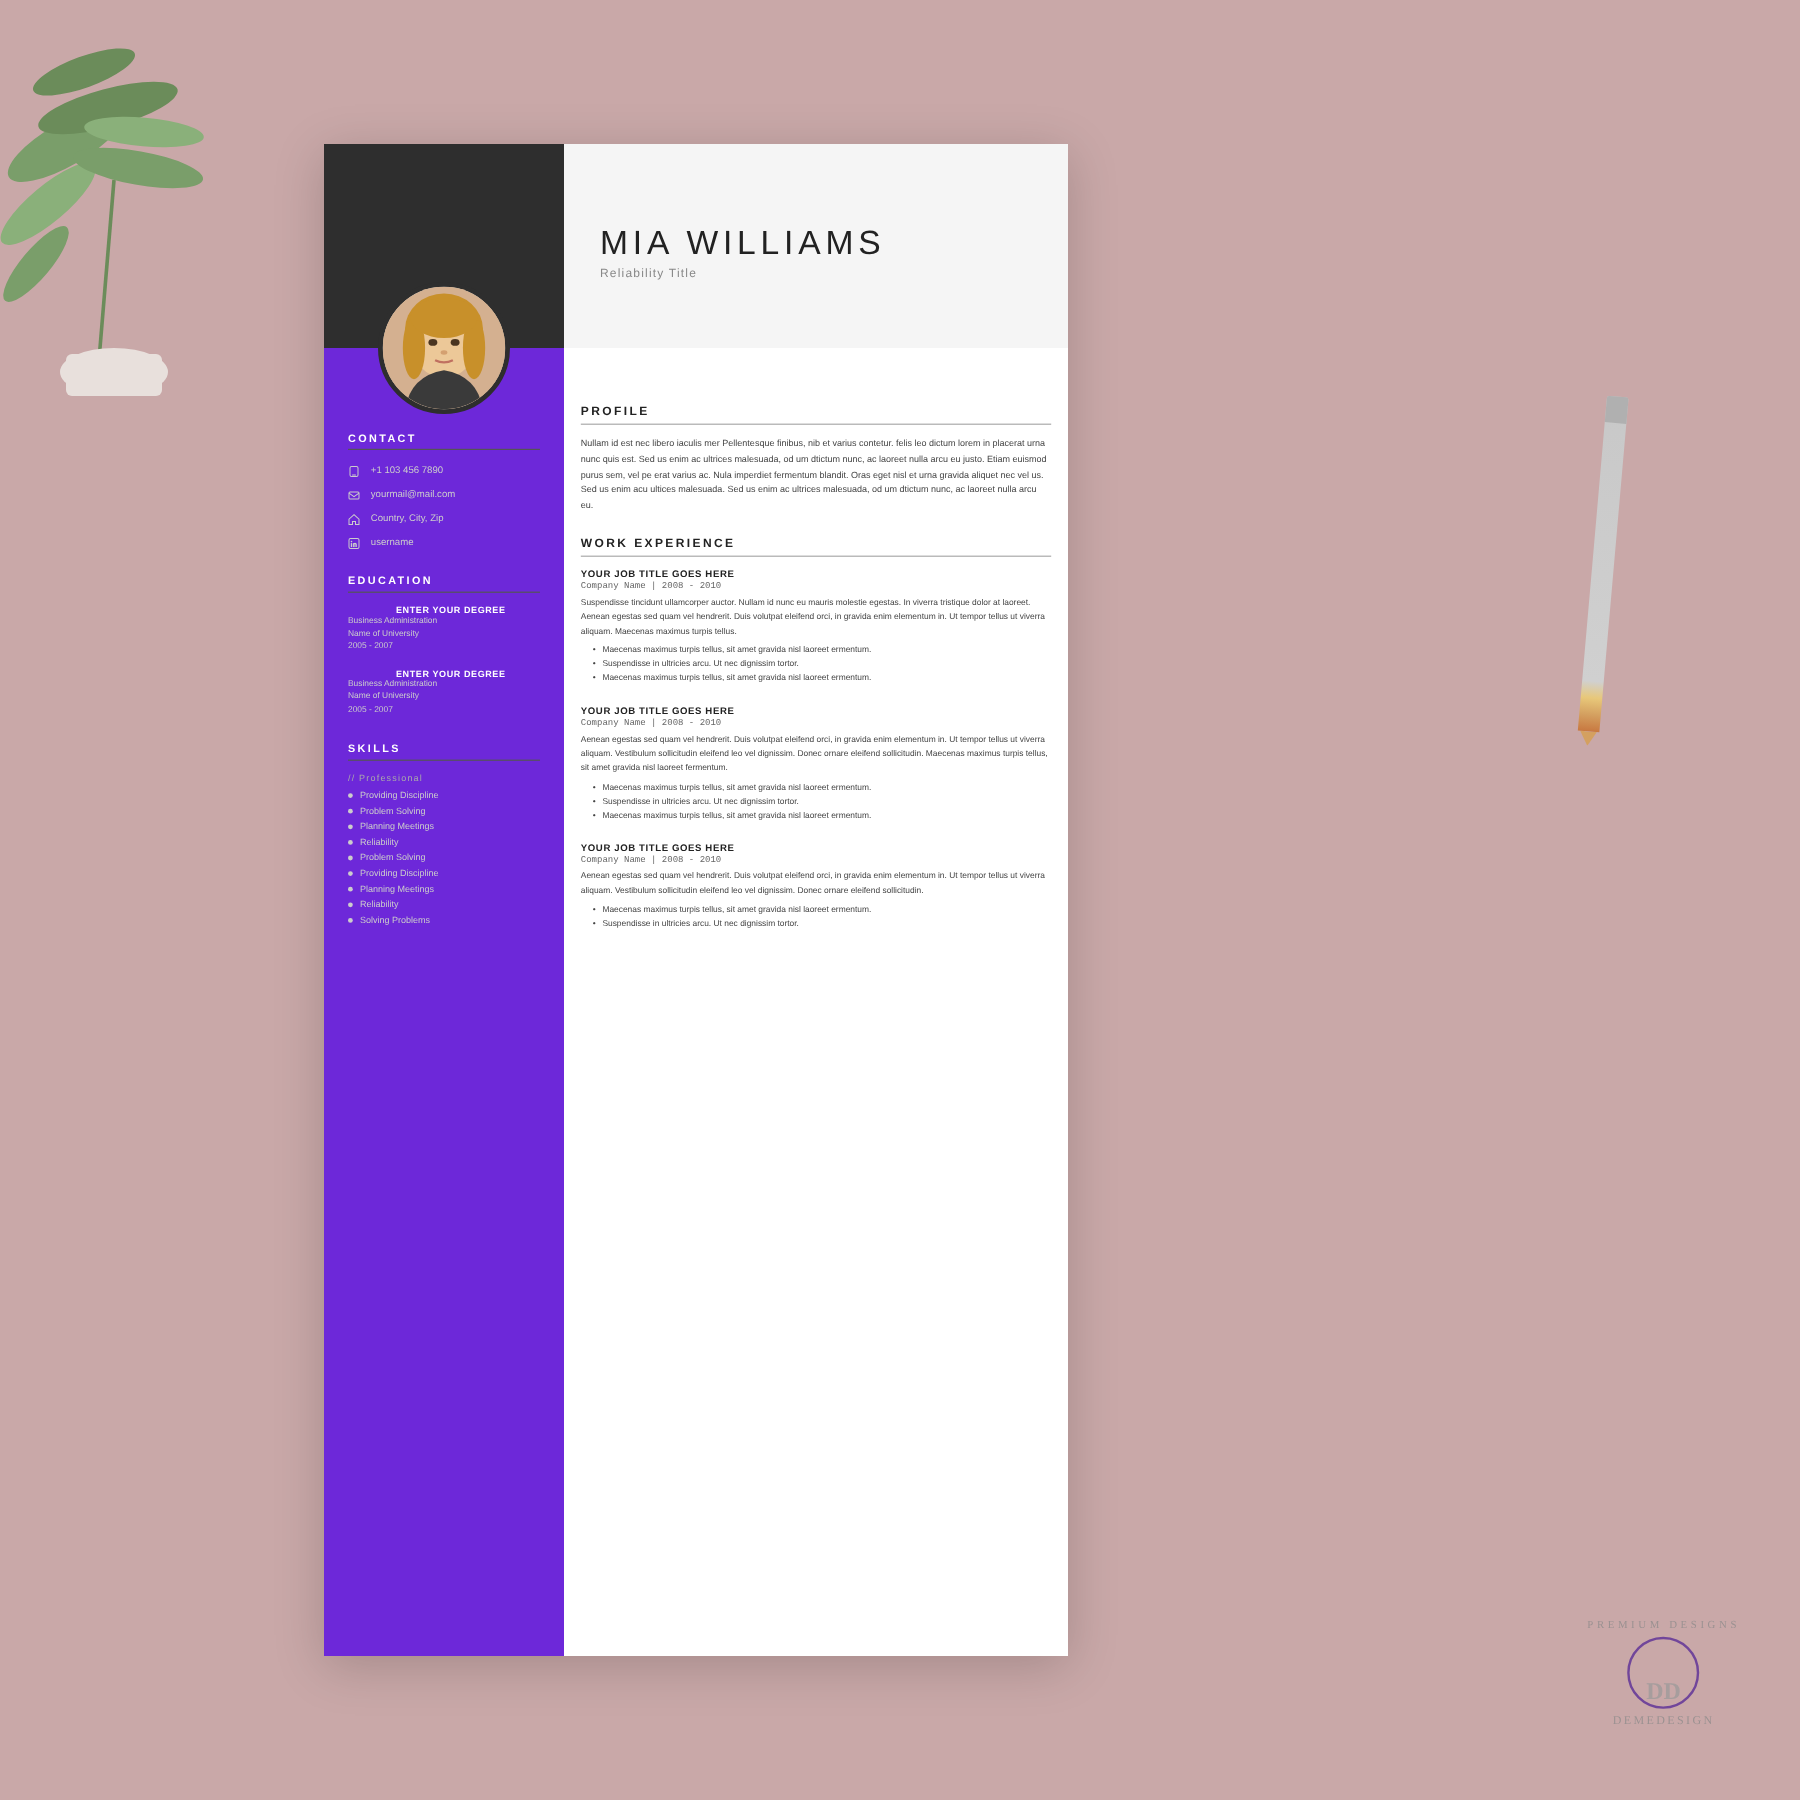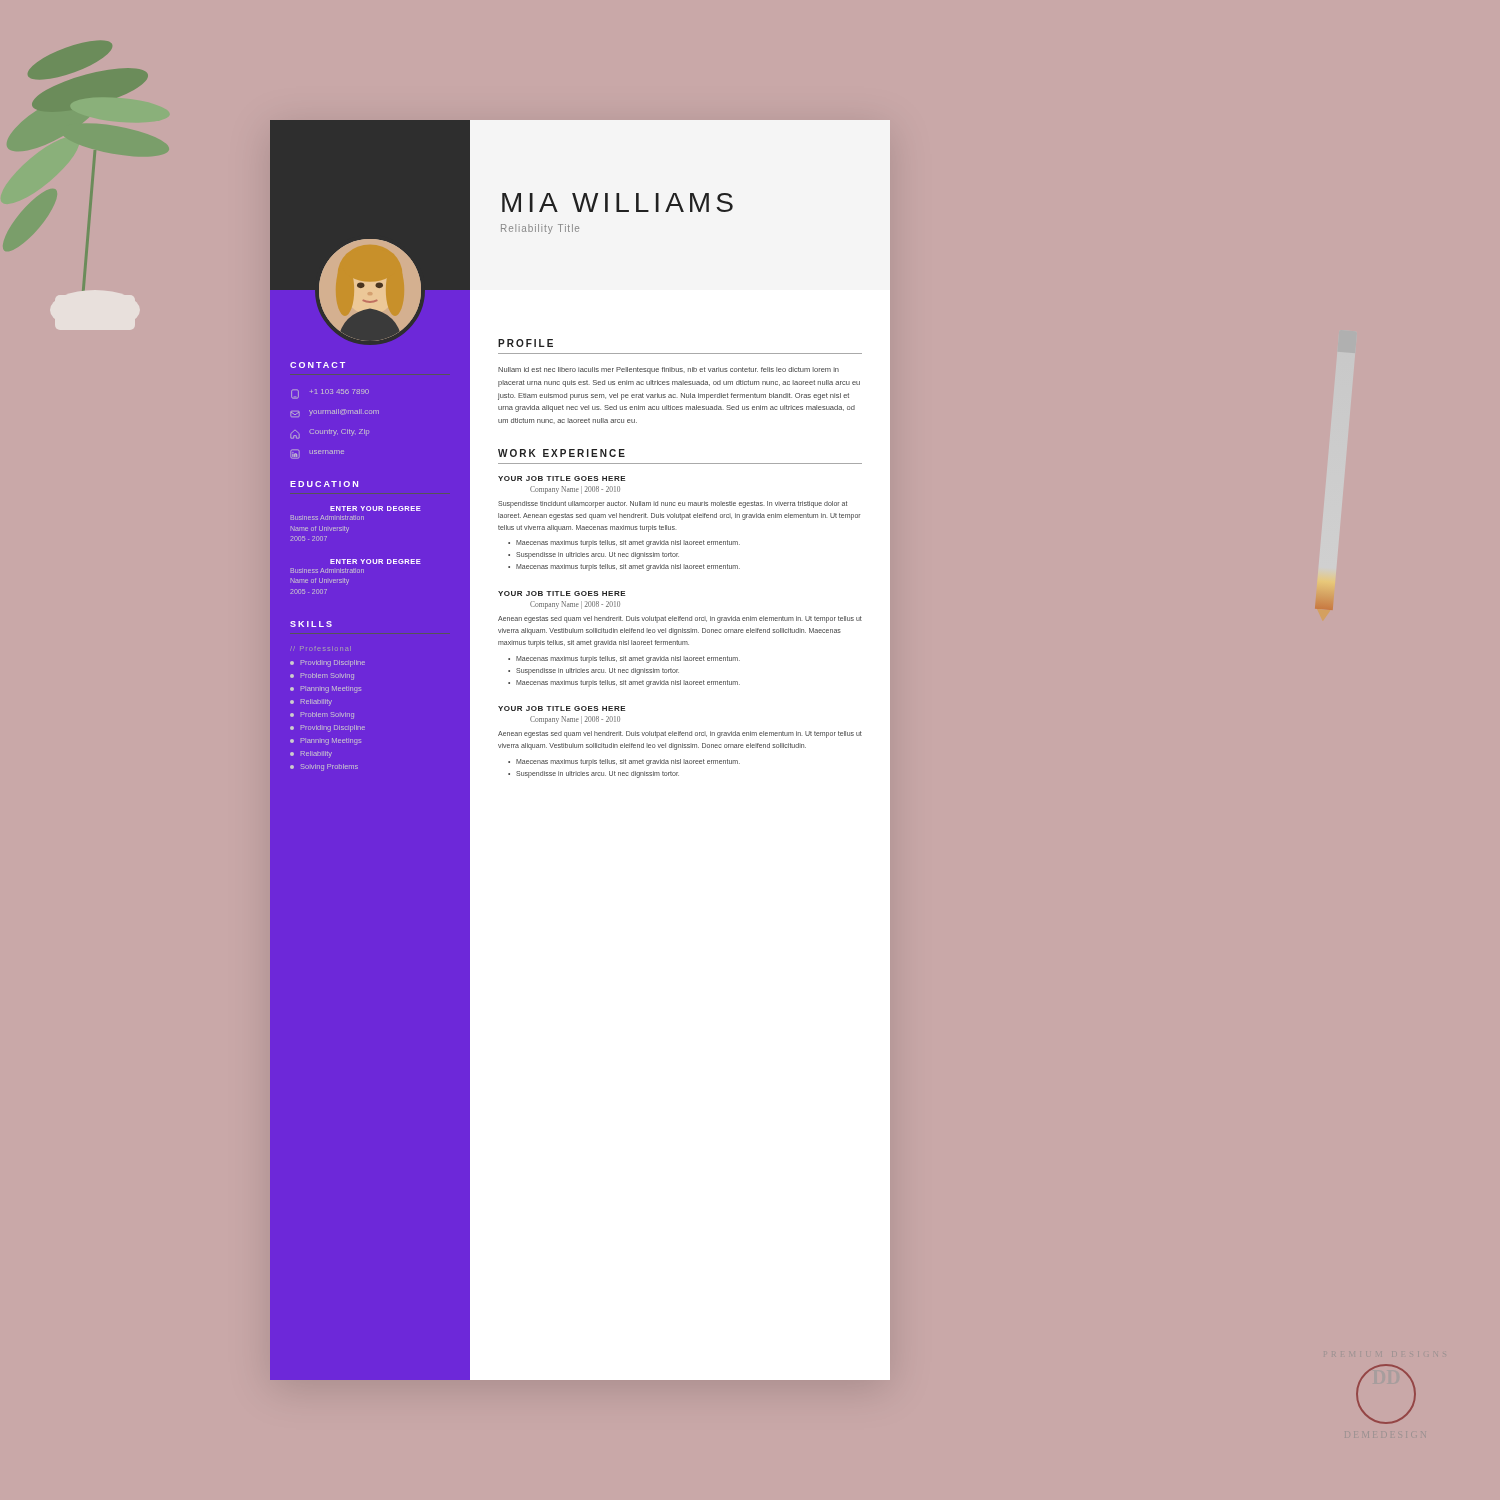--- a/index.html
+++ b/index.html
@@ -52,24 +52,24 @@
     }
     .watermark-text {
       font-size: 9px;
       letter-spacing: 3px;
       color: #888;
       text-transform: uppercase;
     }
     .watermark-logo {
       width: 60px;
       height: 60px;
-      border: 2px solid #7f1d1d;
+      border: 2px solid #4c1d95;
       border-radius: 50%;
       display: flex;
-      align-items: flex-start;
+      align-items: flex-end;
       justify-content: center;
       margin: 5px auto;
       font-size: 20px;
       font-weight: bold;
       color: #999;
       font-family: serif;
     }
     .watermark-brand {
       font-size: 10px;
       letter-spacing: 2px;
@@ -241,21 +241,21 @@
     }
 
     .resume-title {
       font-size: 10px;
       color: #888;
       font-family: 'Arial', sans-serif;
       letter-spacing: 1px;
     }
 
     .main-body {
-      padding: 20px 28px;
+      padding: 20px 14px;
       flex: 1;
     }
 
     .section {
       margin-bottom: 20px;
     }
 
     .section-title {
       font-size: 10px;
       font-weight: bold;
@@ -285,23 +285,22 @@
       text-transform: uppercase;
       letter-spacing: 0.5px;
       color: #222;
       font-family: 'Arial', sans-serif;
       margin-bottom: 2px;
     }
 
     .job-meta {
       font-size: 7.5px;
       color: #666;
-      font-family: Liberation Serif, serif;
+      font-family: Liberation Mono, monospace;
       margin-bottom: 4px;
-      margin-left: 32px;
     }
 
     .job-desc {
       font-size: 7px;
       color: #444;
       font-family: 'Arial', sans-serif;
       line-height: 1.7;
       margin-bottom: 4px;
     }
 

